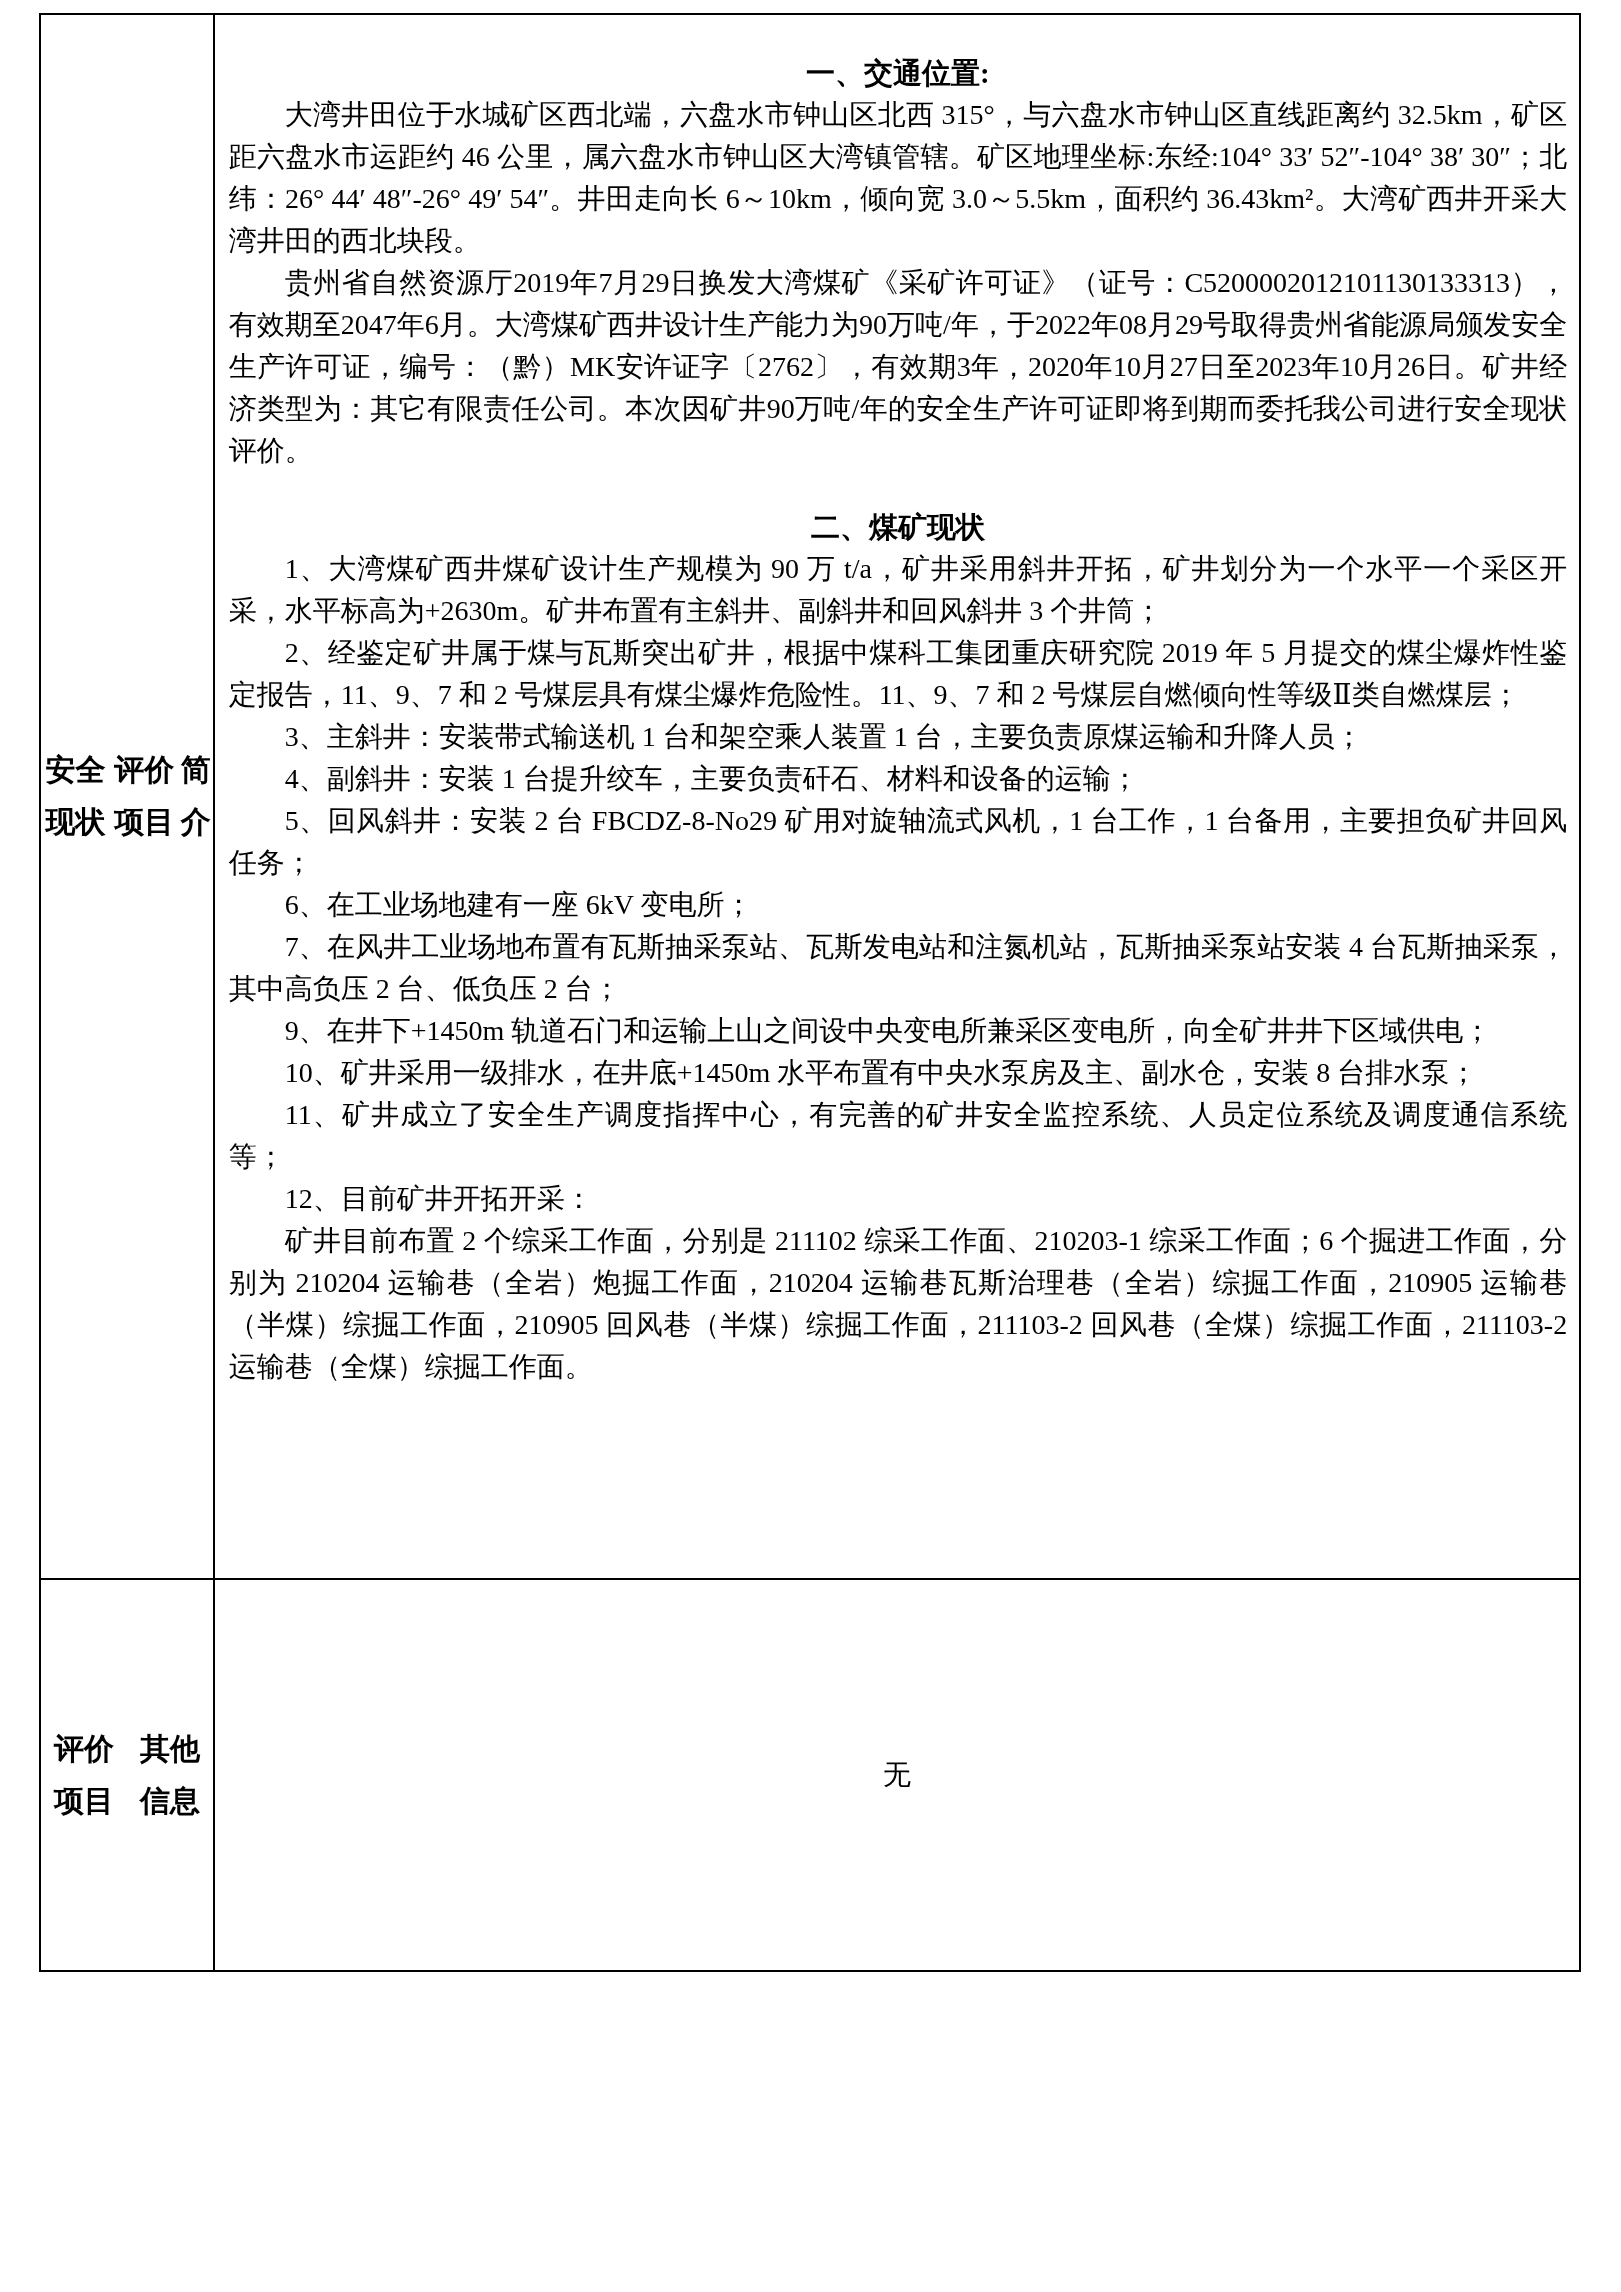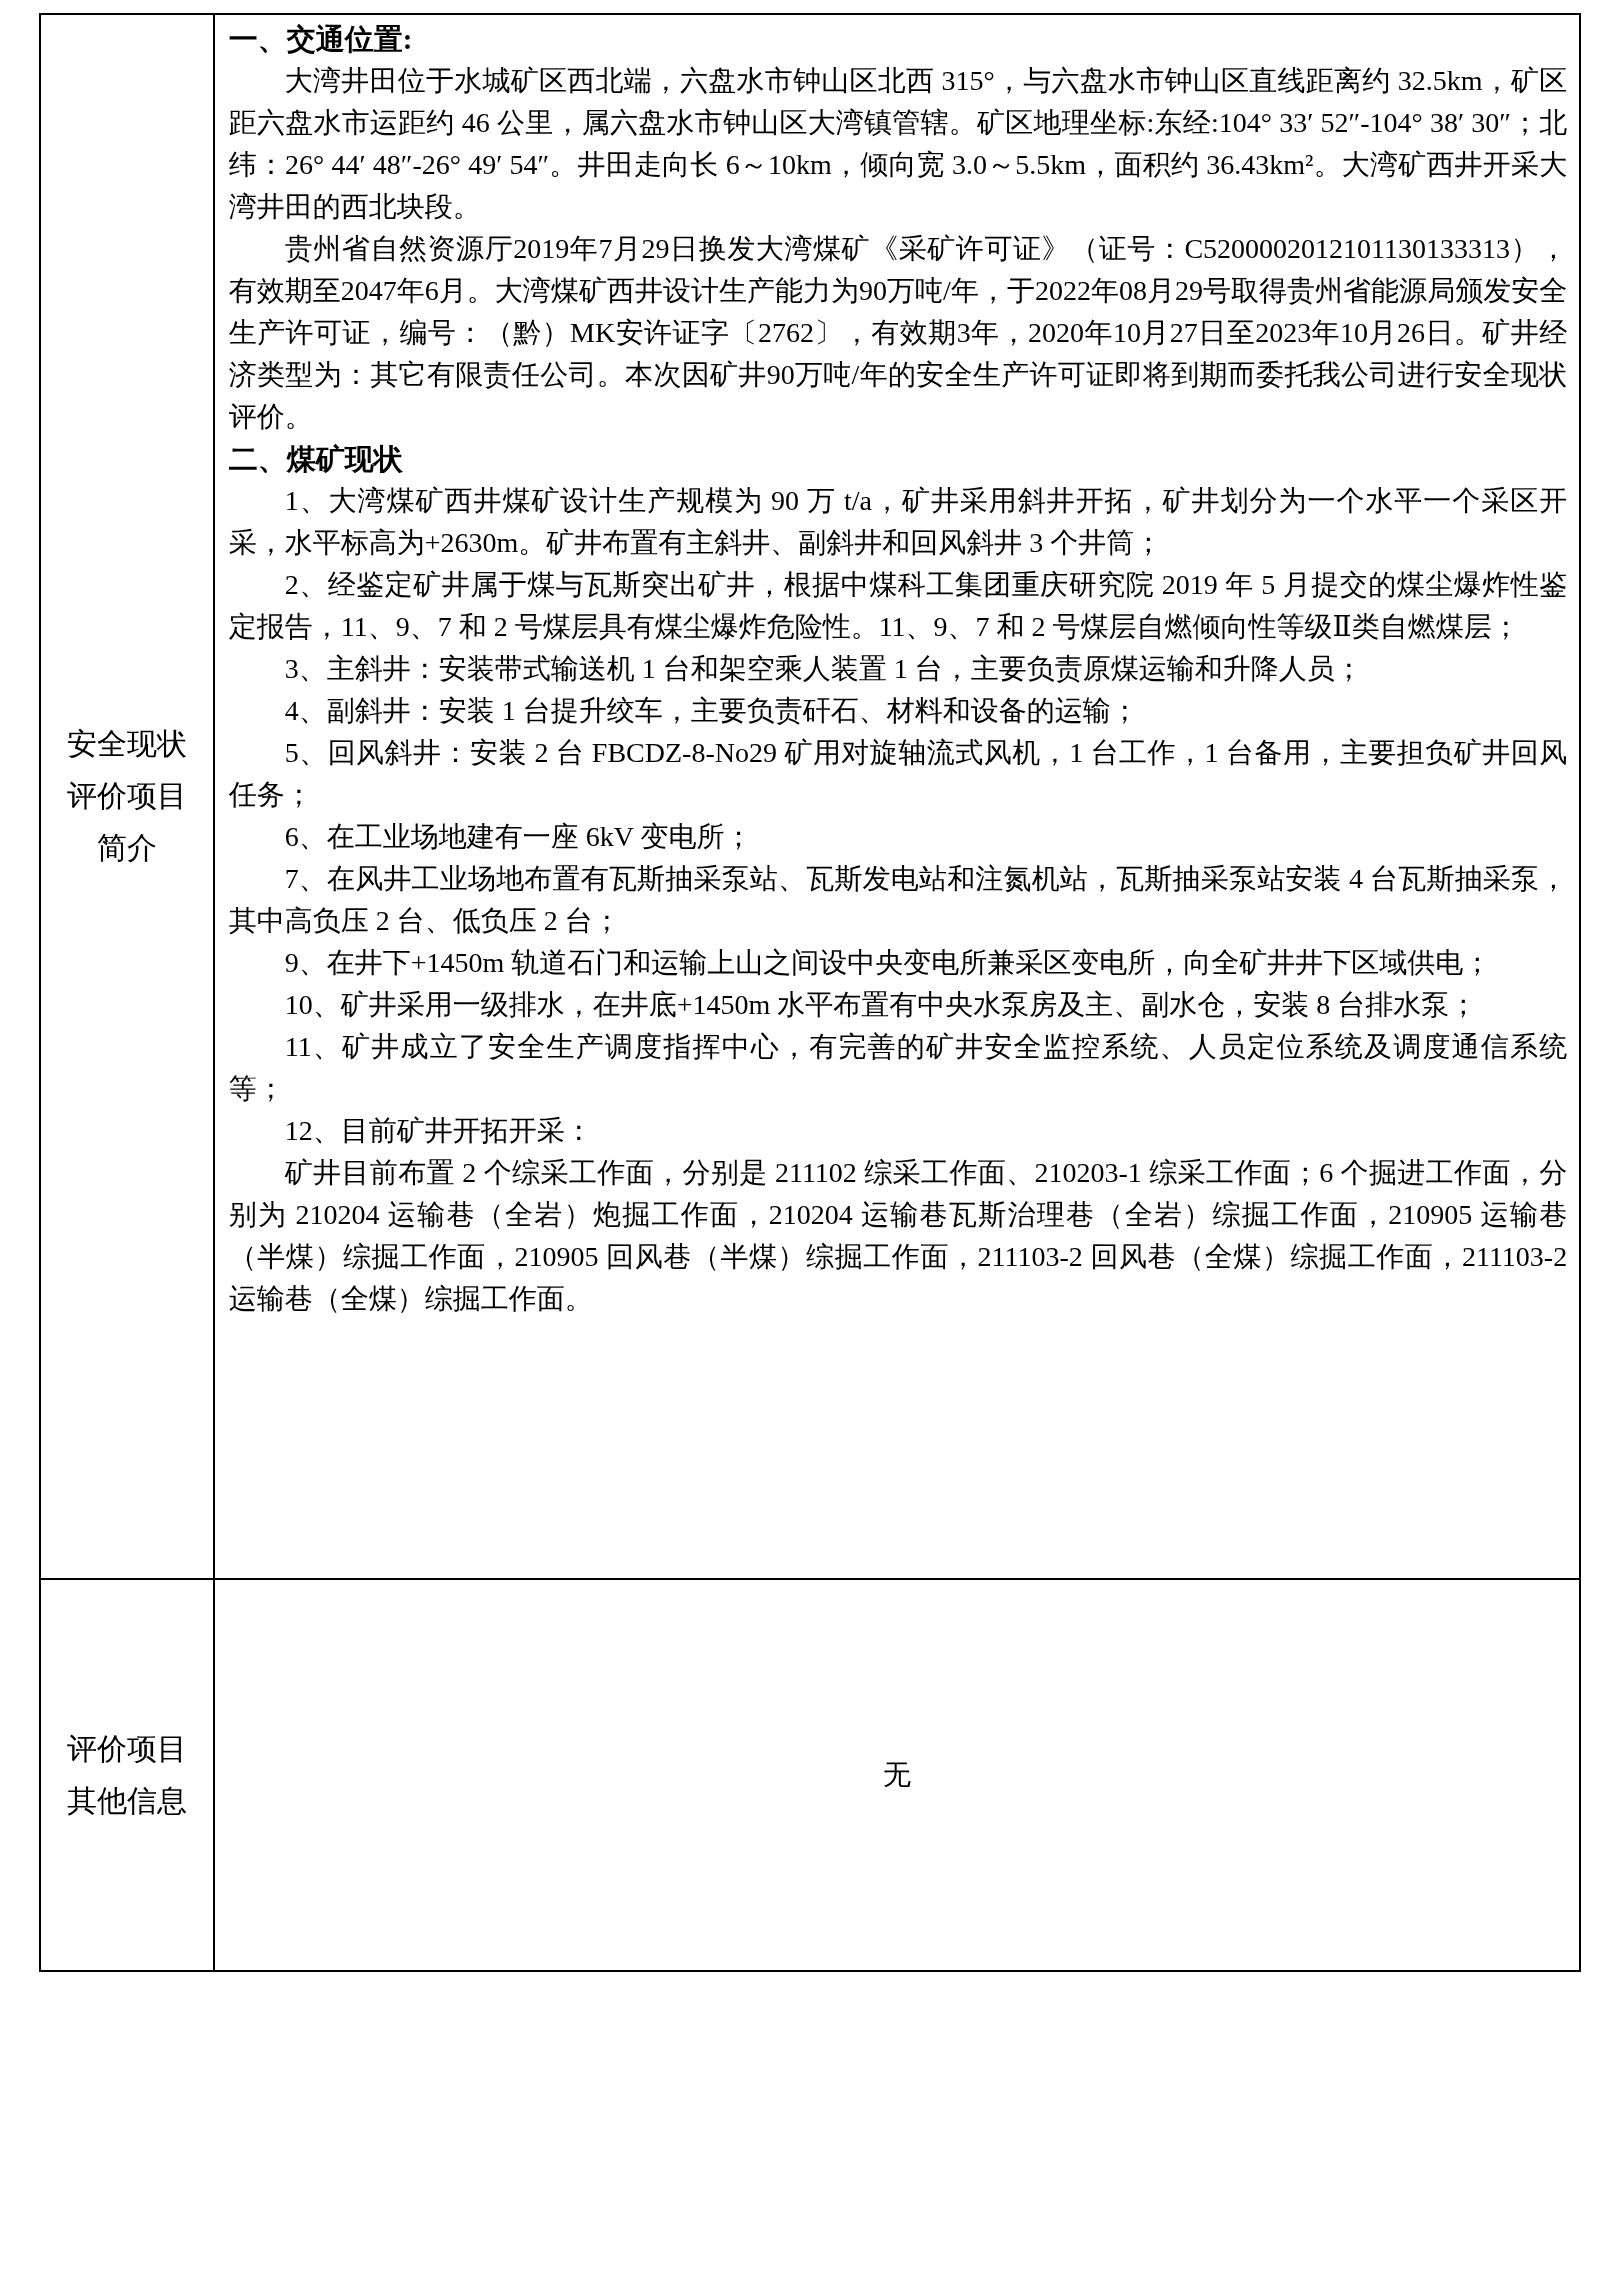--- a/index.html
+++ b/index.html
@@ -27,43 +27,44 @@
     grid-template-columns: 174px 1fr;
     grid-template-rows: 1565px 1fr;
   }
   .cell {
     box-sizing: border-box;
     overflow: hidden;
   }
   .label-cell {
     border-right: 2px solid #000000;
     display: flex;
-    flex-direction: column;
+    flex-direction: row;
     justify-content: center;
     align-items: center;
     text-align: center;
-    font-weight: normal;
+    font-weight: bold;
     font-size: 30px;
     line-height: 52px;
   }
   .row1 { border-bottom: 2.9px solid #000000; }
   .content-cell {
     padding: 2.9px 11.8px 0 13.7px;
     font-size: 28px;
     line-height: 42px;
     text-align: justify;
   }
   .content-cell p {
     margin: 0;
     padding: 0;
   }
   .content-cell p.h {
     font-weight: bold;
     font-size: 29px;
-    text-align: left;
+    text-align: center;
+    margin-top: 34px;
   }
   .content-cell p.t {
     text-indent: 2em;
   }
   .other-info-cell {
     display: flex;
     justify-content: center;
     align-items: center;
     font-size: 28px;
   }

